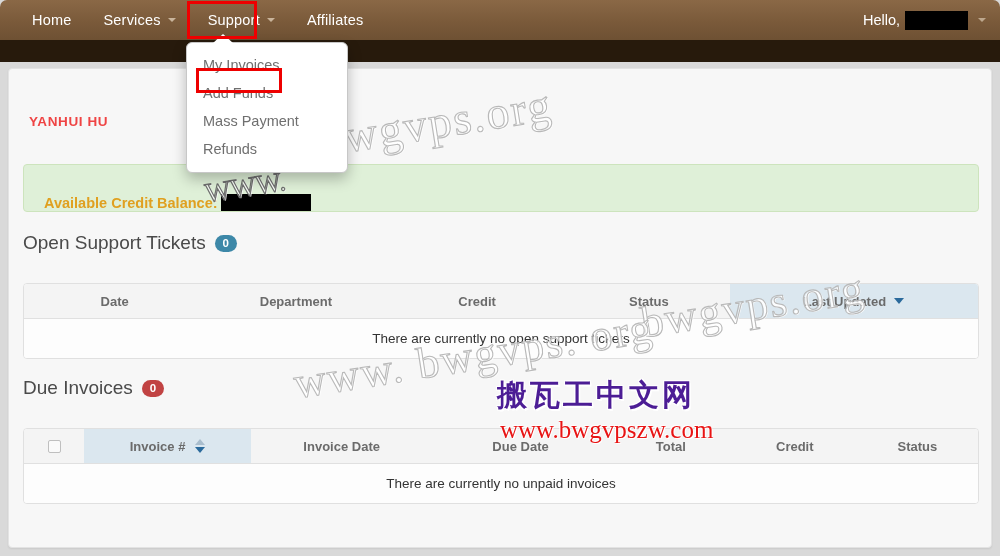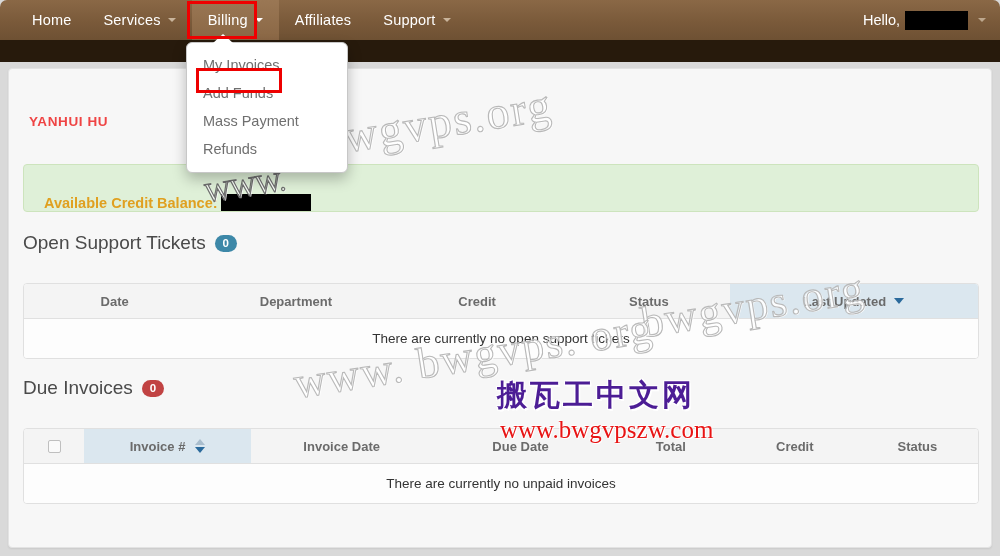--- a/index.html
+++ b/index.html
@@ -302,32 +302,28 @@
 
     <div class="nav-item">
       <span>Home</span>
     </div>
 
     <div class="nav-item">
       <span>Services</span>
       <span class="caret"></span>
     </div>
 
-    <div class="nav-item active">
-      <span>Billing</span>
-      <span class="caret"></span>
-    </div>
-
-    <div class="nav-item">
-      <span>Affiliates</span>
-    </div>
 
     <div class="nav-item">
       <span>Support</span>
       <span class="caret"></span>
+    </div>
+
+    <div class="nav-item">
+      <span>Affiliates</span>
     </div>
   </div>
 
   <div class="nav-right">
     <span>Hello,</span>
     <span class="redact"></span>
     <span class="caret"></span>
   </div>
 </div>
 <div class="navstrip"></div>

